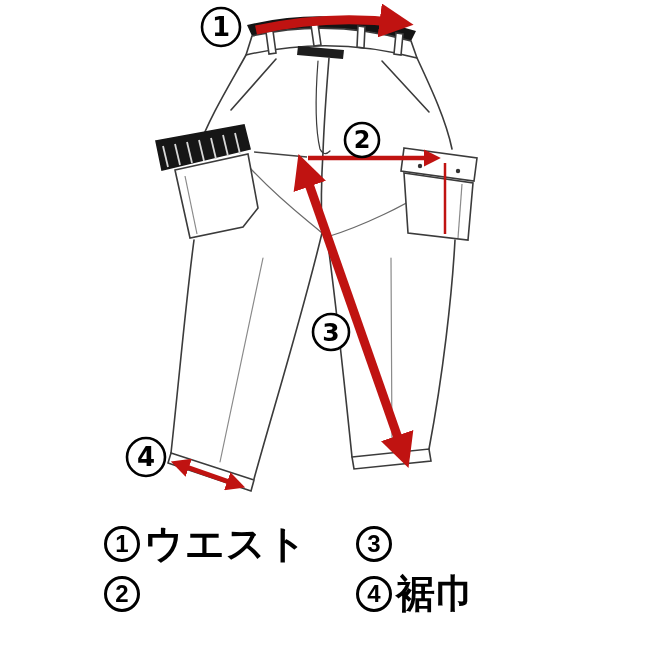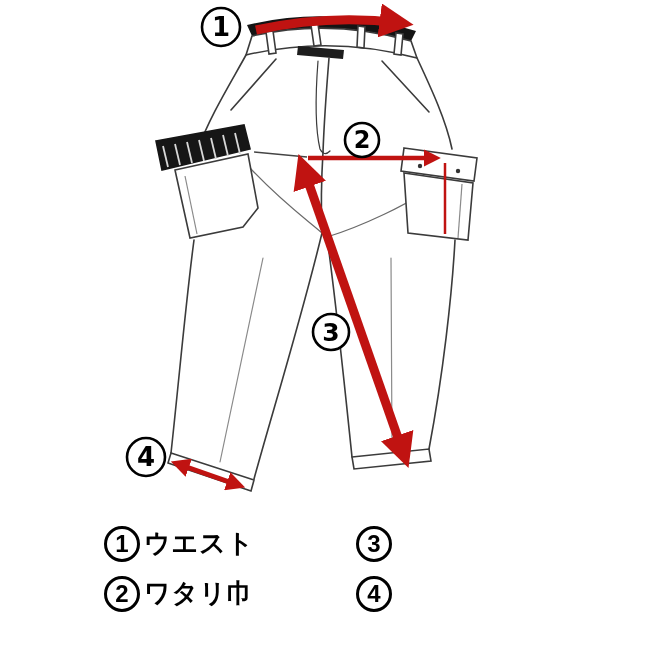--- a/index.html
+++ b/index.html
@@ -48,21 +48,21 @@
     border-radius: 50%;
     display: inline-flex;
     align-items: center;
     justify-content: center;
     font-size: 24px;
     font-weight: bold;
     margin-right: 4px;
     flex: 0 0 auto;
   }
   .legend-label {
-    font-size: 26px;
+    font-size: 39px;
     font-weight: 600;
     letter-spacing: 1px;
     white-space: nowrap;
   }
 </style>
 </head>
 <body>
 
 <div class="canvas">
 
@@ -168,21 +168,21 @@
         <span class="num-circle">1</span>
         <span class="legend-label">ウエスト</span>
       </span>
       <span class="legend-cell">
         <span class="num-circle">3</span>
       </span>
     </div>
     <div class="legend-row">
       <span class="legend-cell">
         <span class="num-circle">2</span>
-        <span class="legend-label">ワタリ巾</span>
       </span>
       <span class="legend-cell">
         <span class="num-circle">4</span>
+        <span class="legend-label">裾巾</span>
       </span>
     </div>
   </div>
 
 </div>
 
 </body></html>

